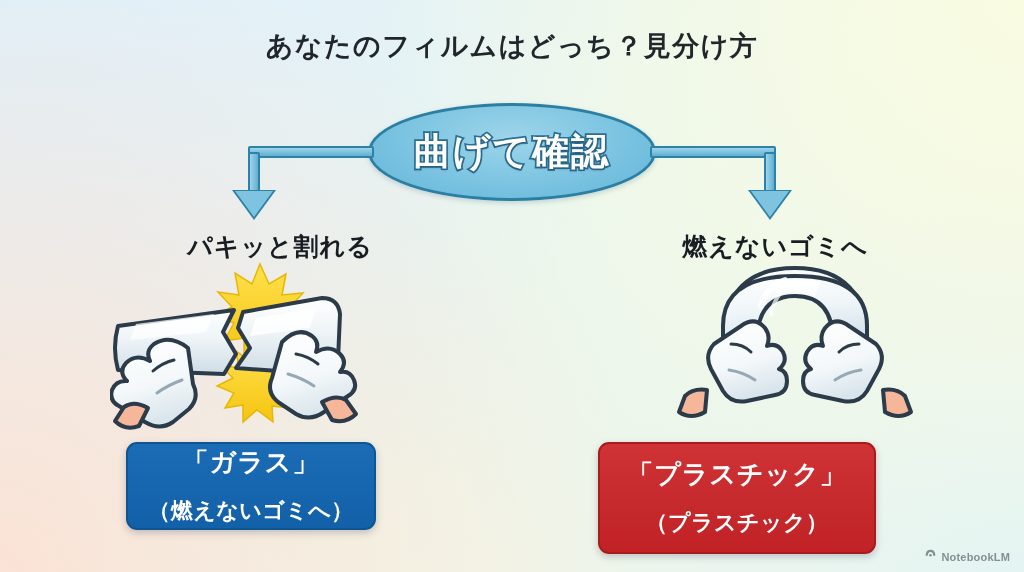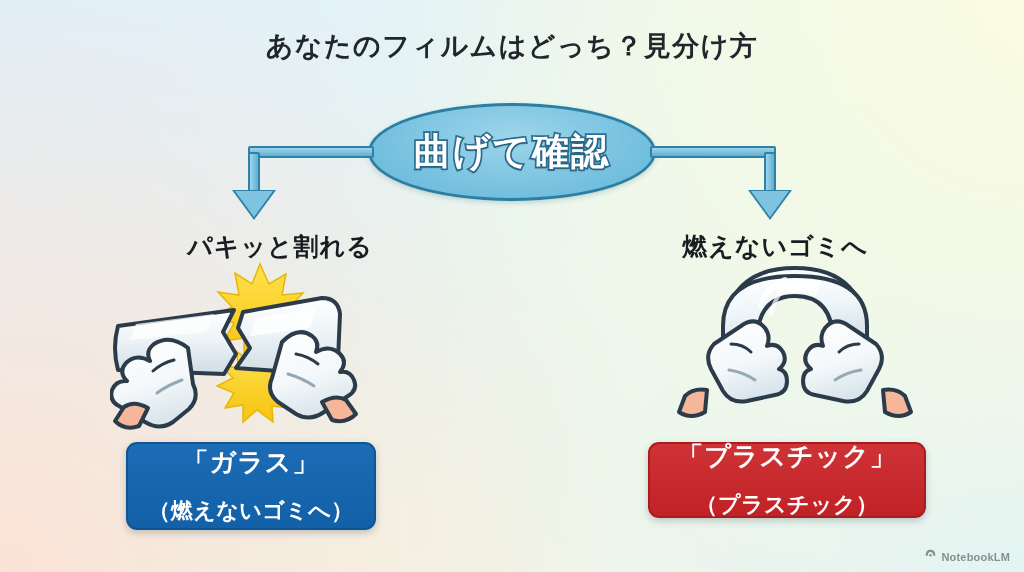--- a/index.html
+++ b/index.html
@@ -153,24 +153,24 @@
   }
   #box-left {
     left: 126px;
     top: 442px;
     width: 250px;
     height: 88px;
     background: linear-gradient(#1c6cb5, #1160a8);
     border: 2px solid #0e5596;
   }
   #box-right {
-    left: 648px;
+    left: 598px;
     top: 442px;
     width: 278px;
-    height: 76px;
+    height: 112px;
     background: linear-gradient(#cf3336, #c02226);
     border: 2px solid #a81c20;
   }
   .box-main {
     font-size: 26px;
     font-weight: bold;
     color: #ffffff;
     letter-spacing: 1px;
     line-height: 1.15;
     white-space: nowrap;

